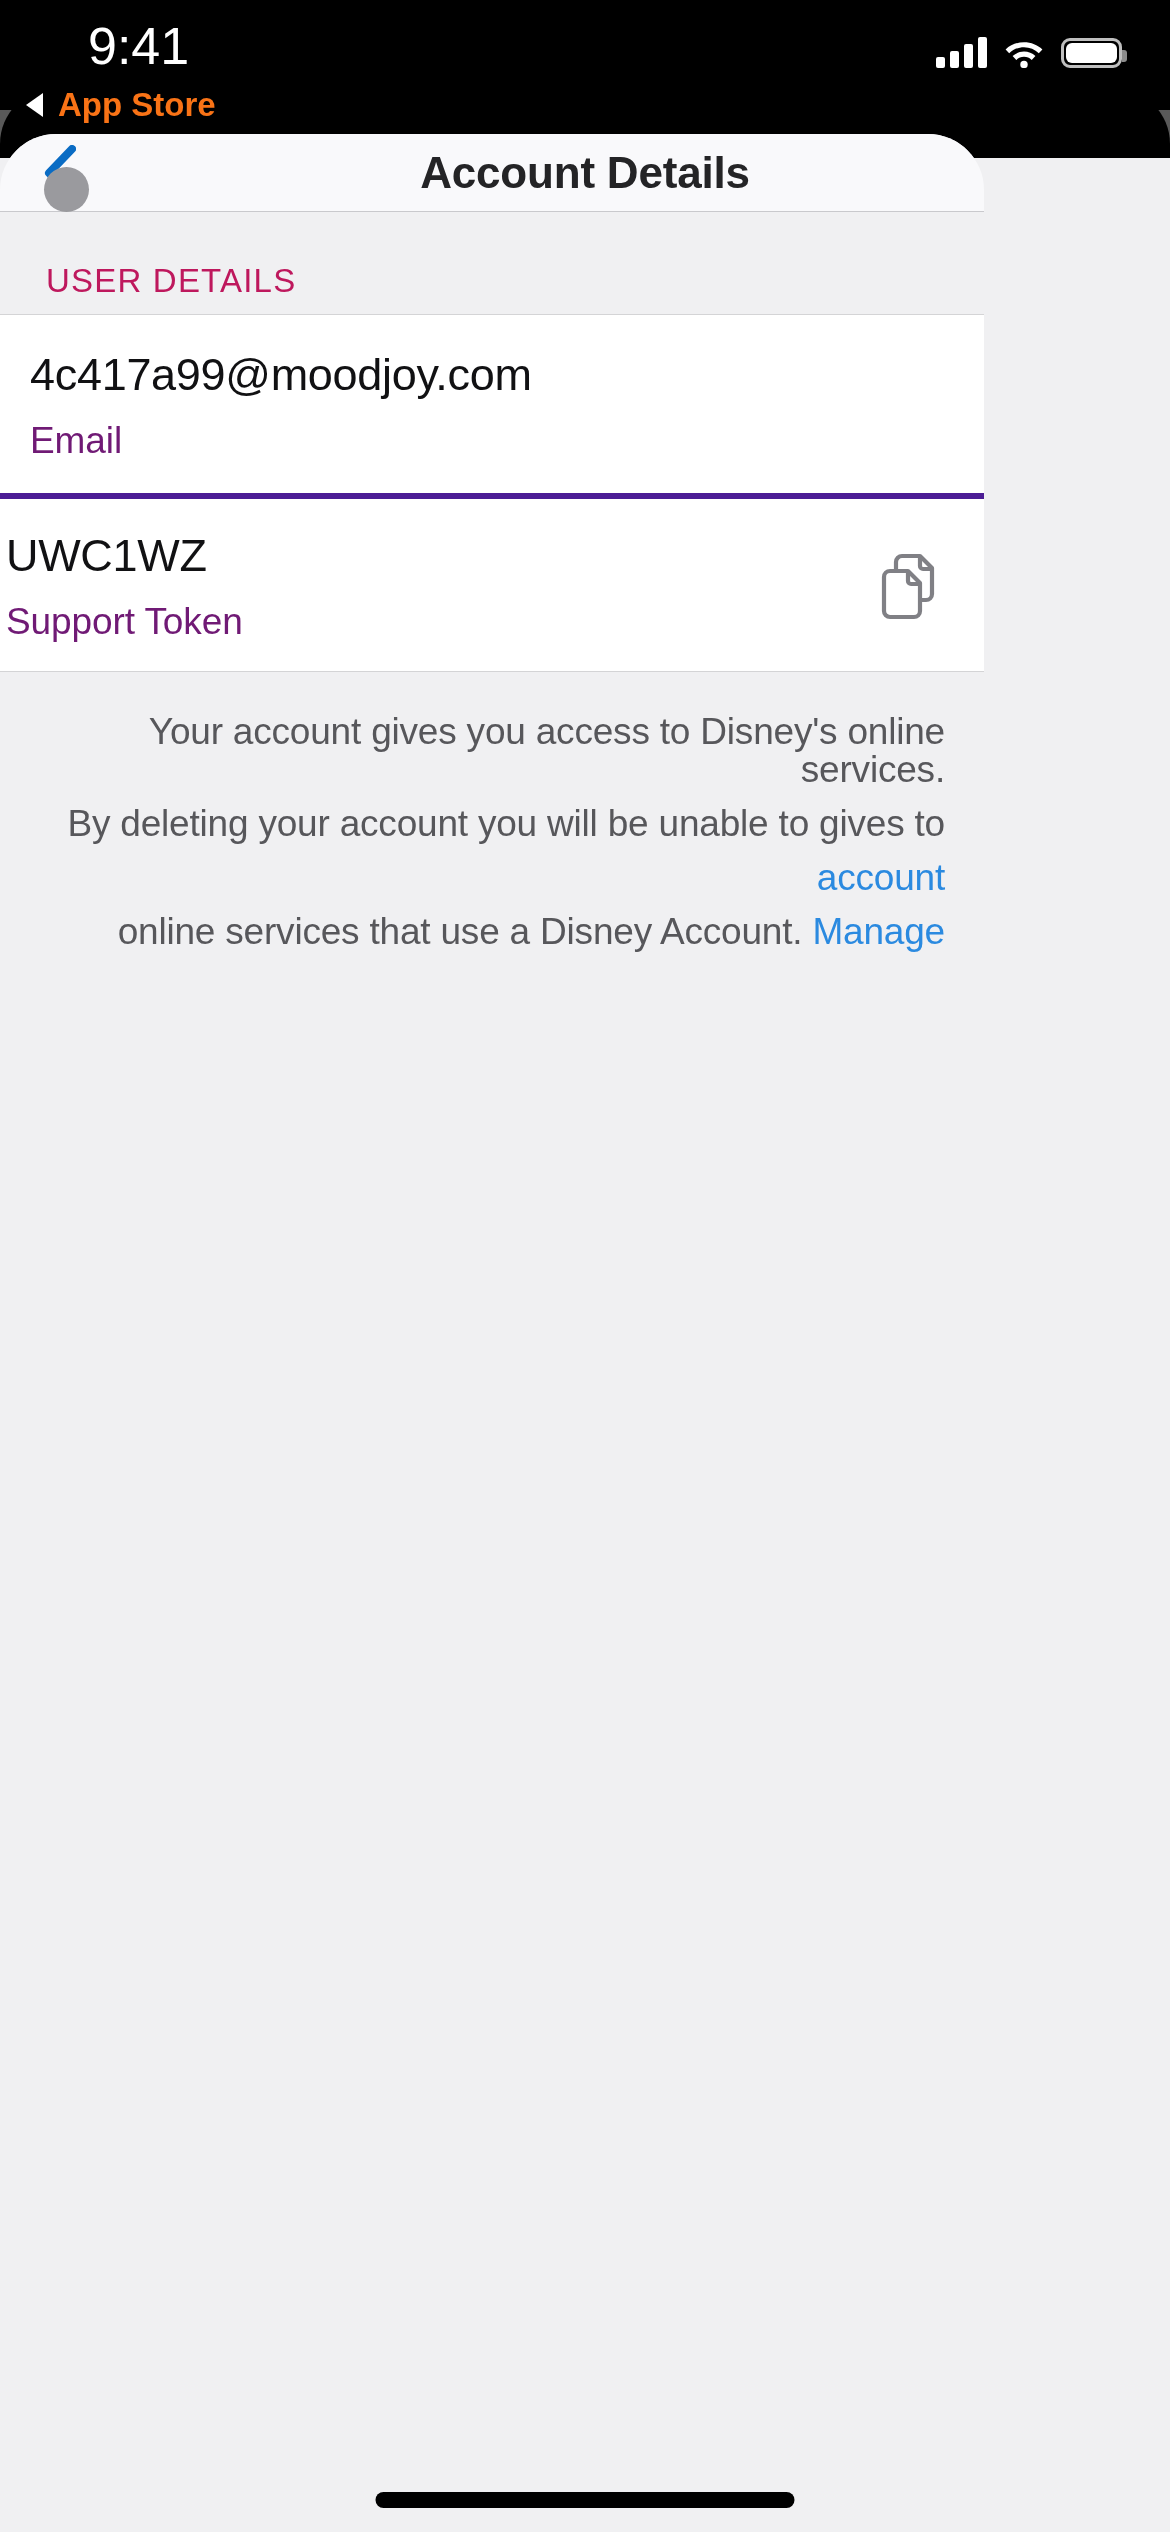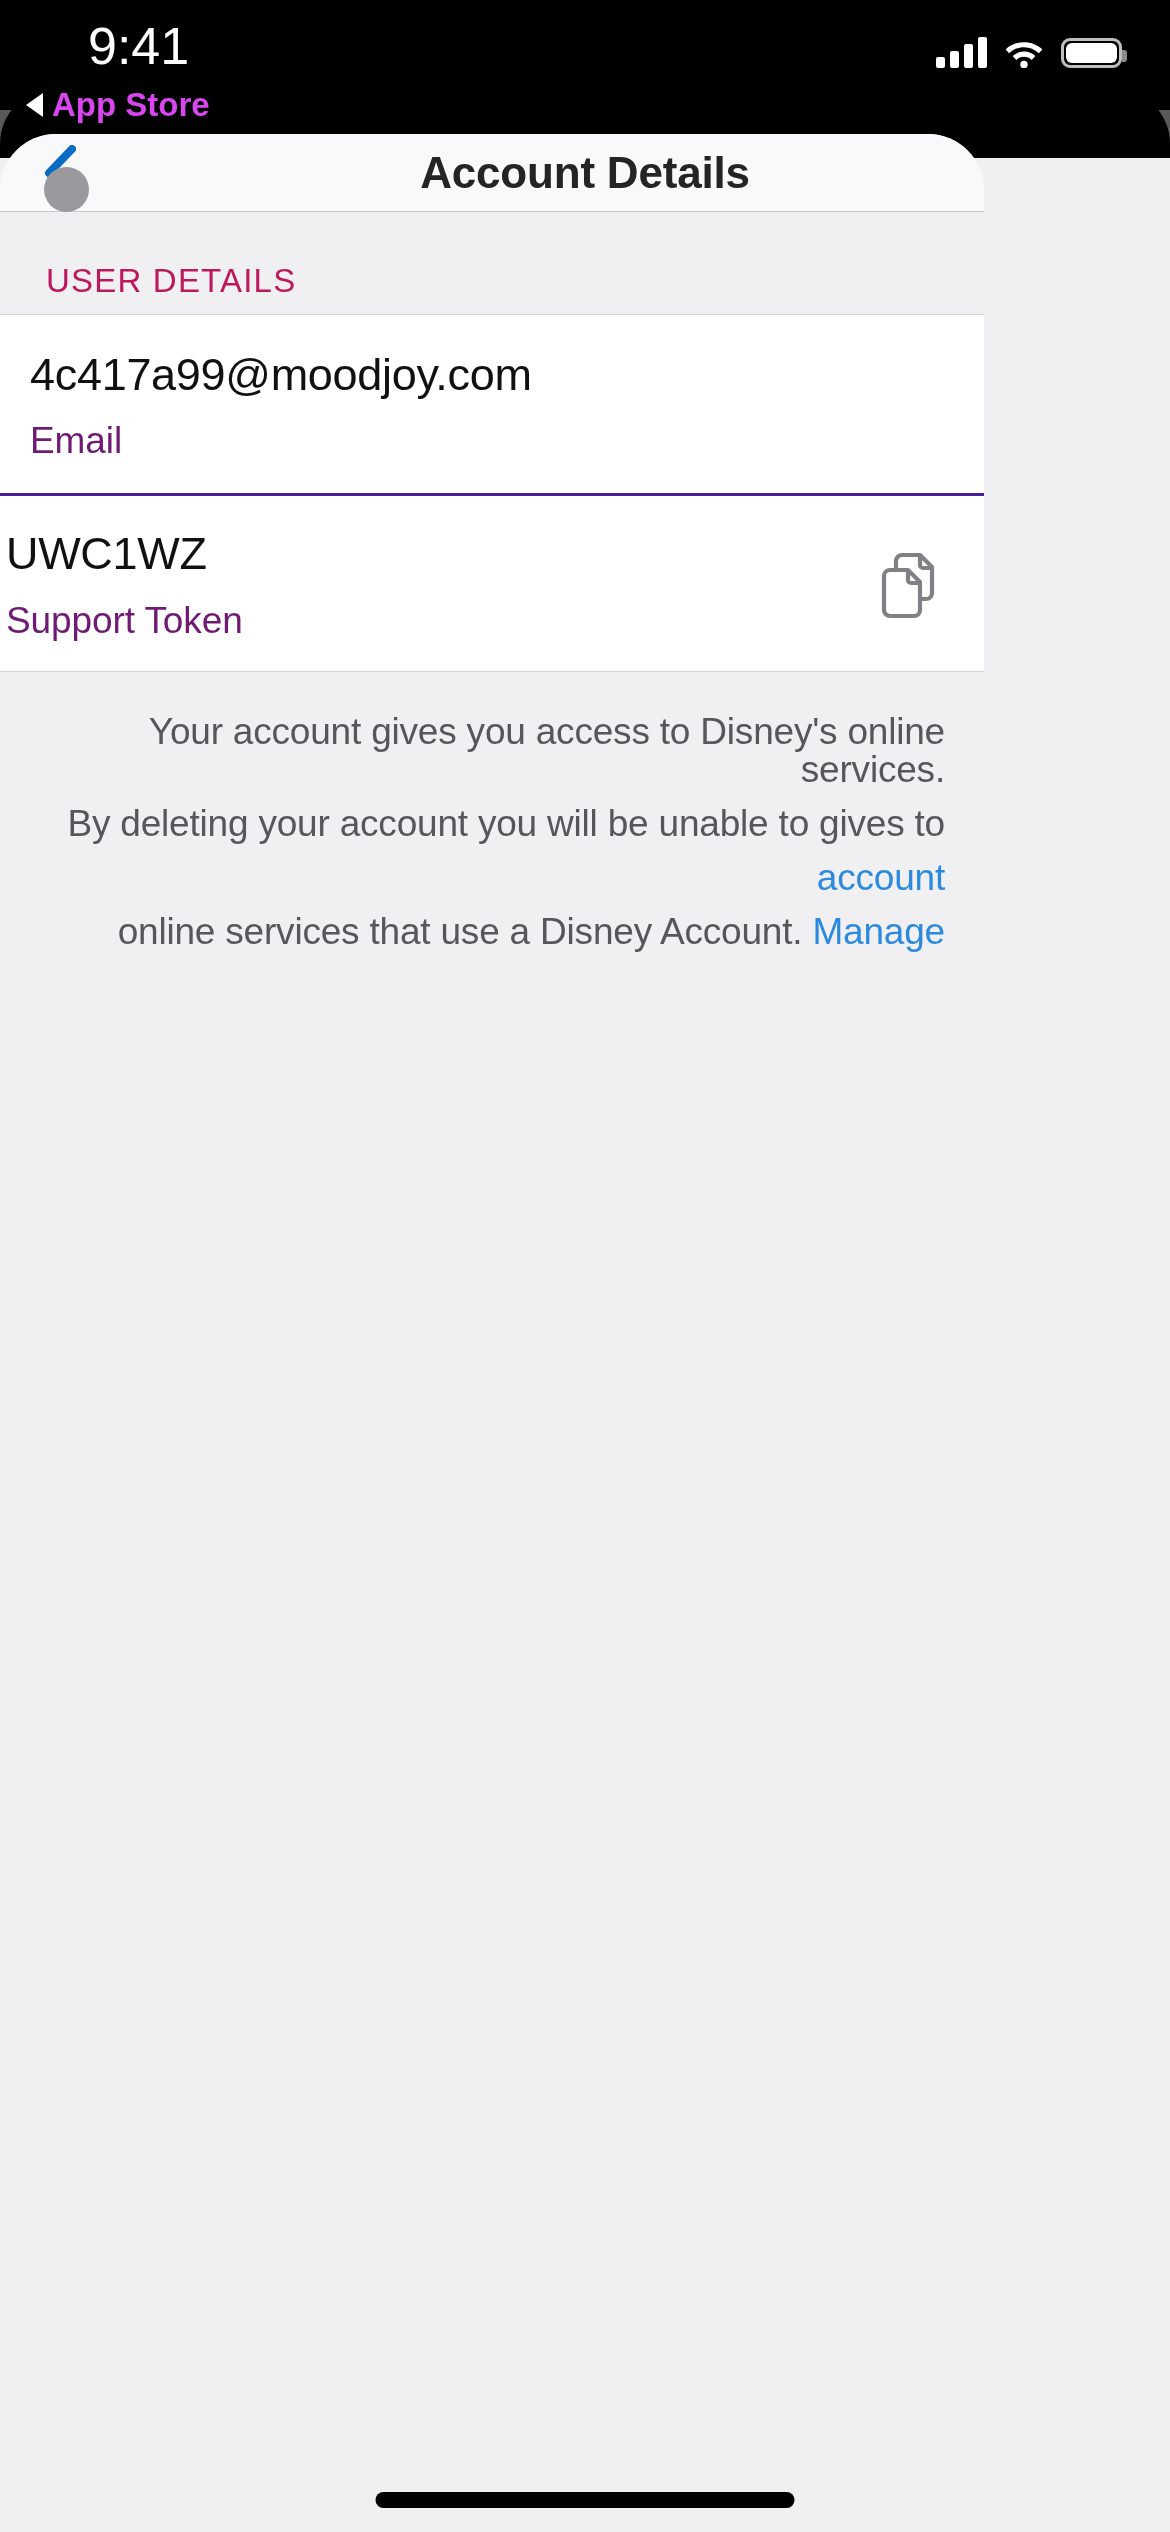--- a/index.html
+++ b/index.html
@@ -23,22 +23,22 @@
     background:#000;
     z-index:40;
   }
   #sb-time {
     position:absolute; left:88px; top:16px;
     font-size:52px; font-weight:400; color:#fff;
     letter-spacing:0px;
   }
   #sb-back {
     position:absolute; left:26px; top:86px;
-    display:flex; align-items:center; gap:9px;
-    color:#d946ef; font-size:33px; font-weight:700;
+    display:flex; align-items:center; gap:15px;
+    color:#f97316; font-size:33px; font-weight:700;
   }
   #sb-back .tri {
     width:0; height:0;
     border-top:12px solid transparent;
     border-bottom:12px solid transparent;
     border-right:17px solid #fff;
     display:block;
   }
   #sb-right {
     position:absolute; right:48px; top:28px;
@@ -132,21 +132,21 @@
     background:#fff;
     border-top:1px solid #d4d4d6;
     border-bottom:1px solid #d4d4d6;
   }
   .row {
     position:relative;
     padding:26px 30px 22px 30px;
     min-height:178px;
     display:flex; align-items:center;
   }
-  .row + .row { border-top:3px solid #4c1d95;padding-left:6px; }
+  .row + .row { border-top:6px solid #4c1d95;padding-left:6px; }
   .row-text { flex:1 1 auto; min-width:0; }
   .row-value {
     font-size:45px; color:#111113;
     line-height:1.12;
     letter-spacing:-0.3px;
     white-space:nowrap;
   }
   .row-label {
     margin-top:20px;
     font-size:37px; color:#701a75;

